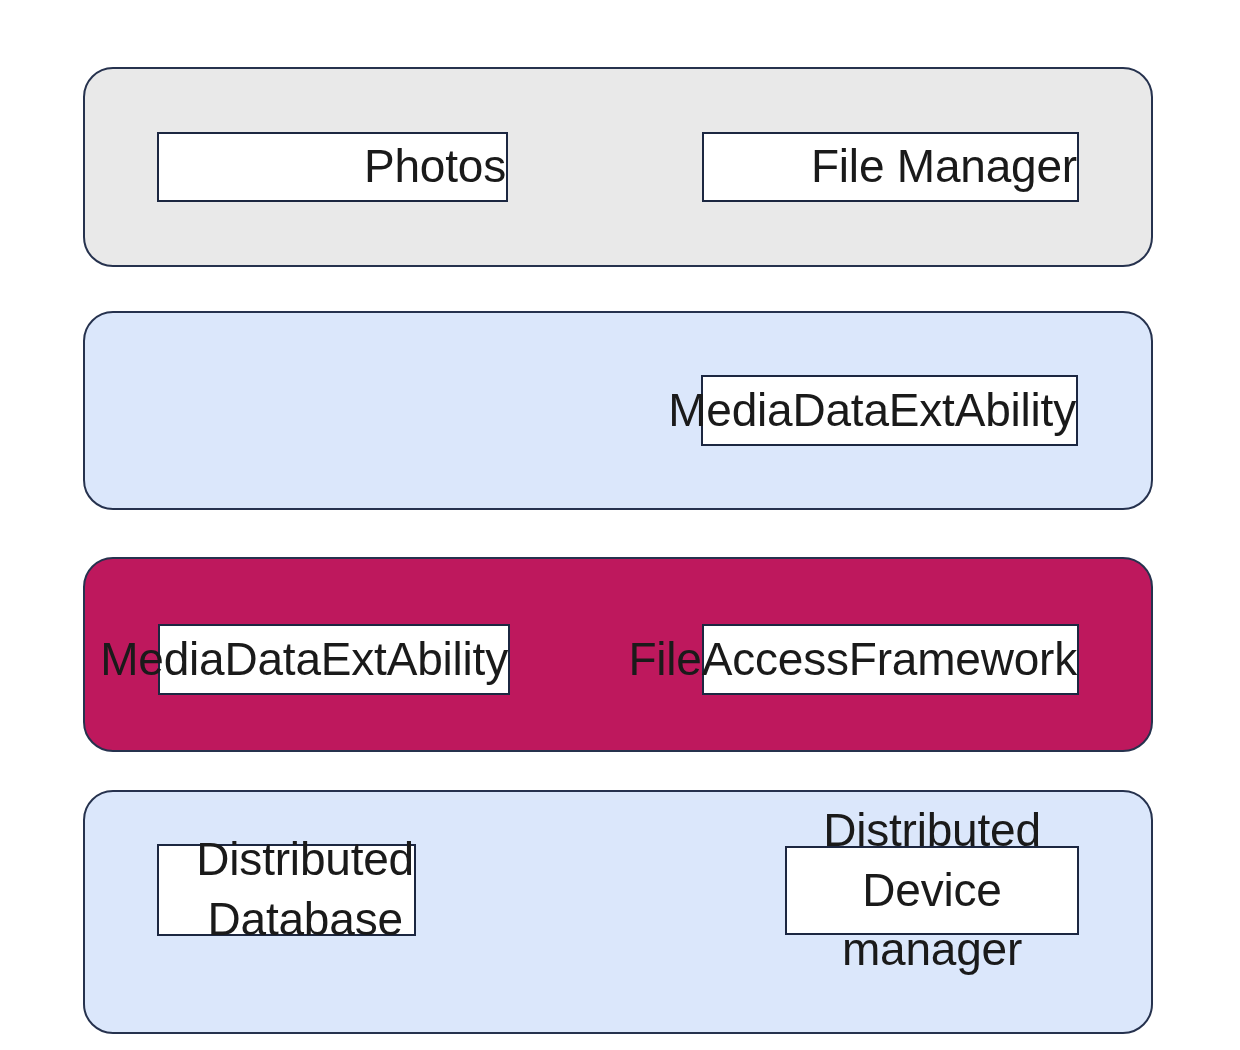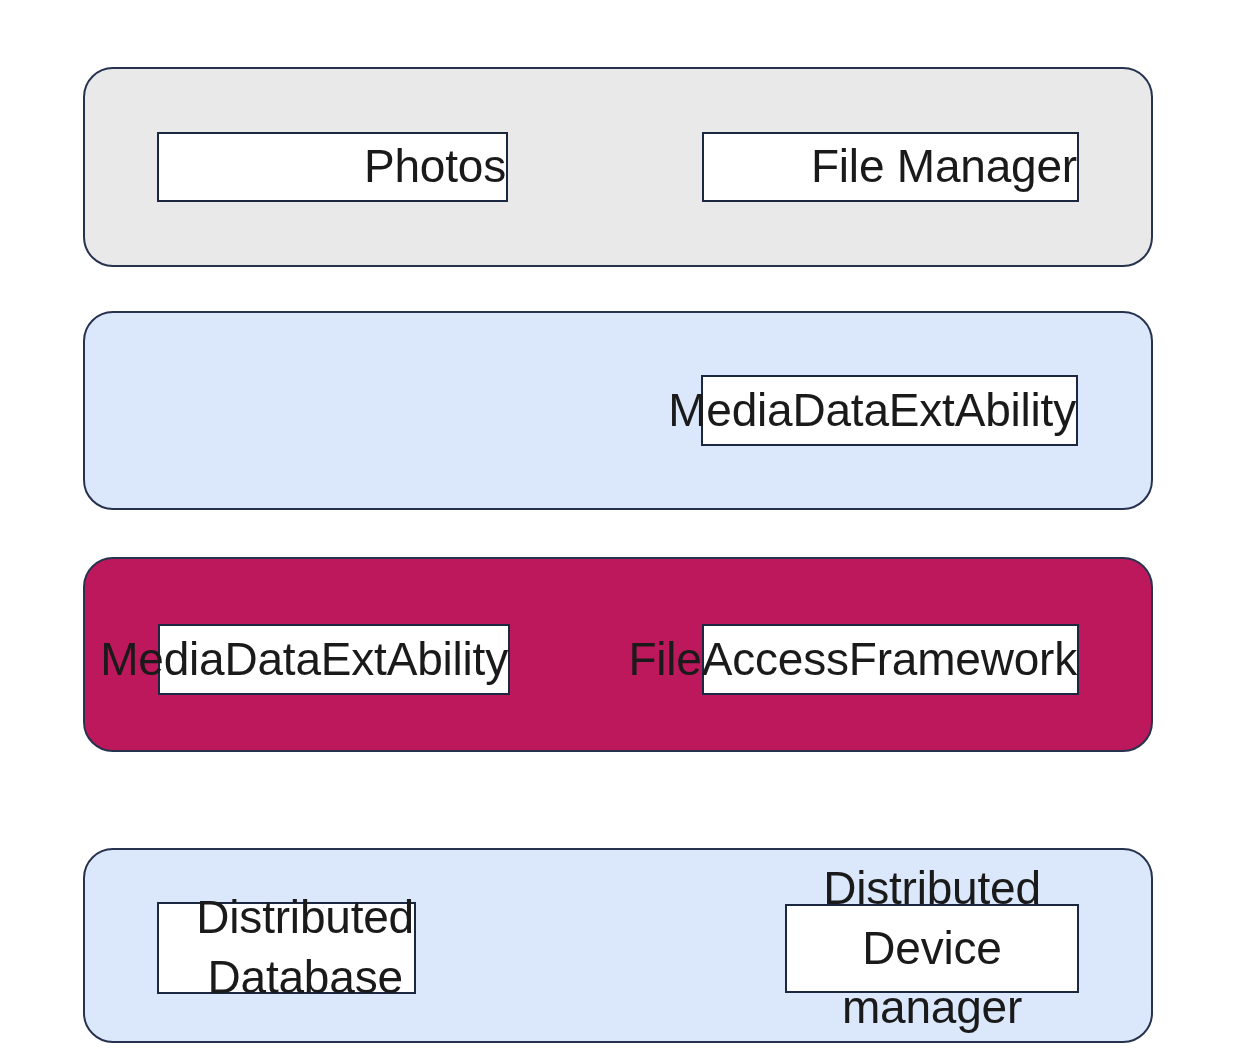--- a/index.html
+++ b/index.html
@@ -22,21 +22,21 @@
     width: 1070px;
     border: 2px solid #26324e;
     border-radius: 30px;
     box-sizing: border-box;
   }
   .band.gray { background: #e9e9e9; }
   .band.blue { background: #dbe7fb; }
   .band-1 { top: 67px;  height: 200px; }
   .band-2 { top: 311px; height: 199px; }
   .band-3 { top: 557px; height: 195px; }
-  .band-4 { top: 848px; height: 195px; padding-left: 28px; }
+  .band-4 { top: 790px; height: 244px; padding-left: 28px; }
   .node {
     position: absolute;
     background: #ffffff;
     border: 2px solid #1c2741;
     box-sizing: border-box;
     display: flex;
     align-items: center;
     justify-content: flex-end;
     text-align: center;
     font-size: 46px;

